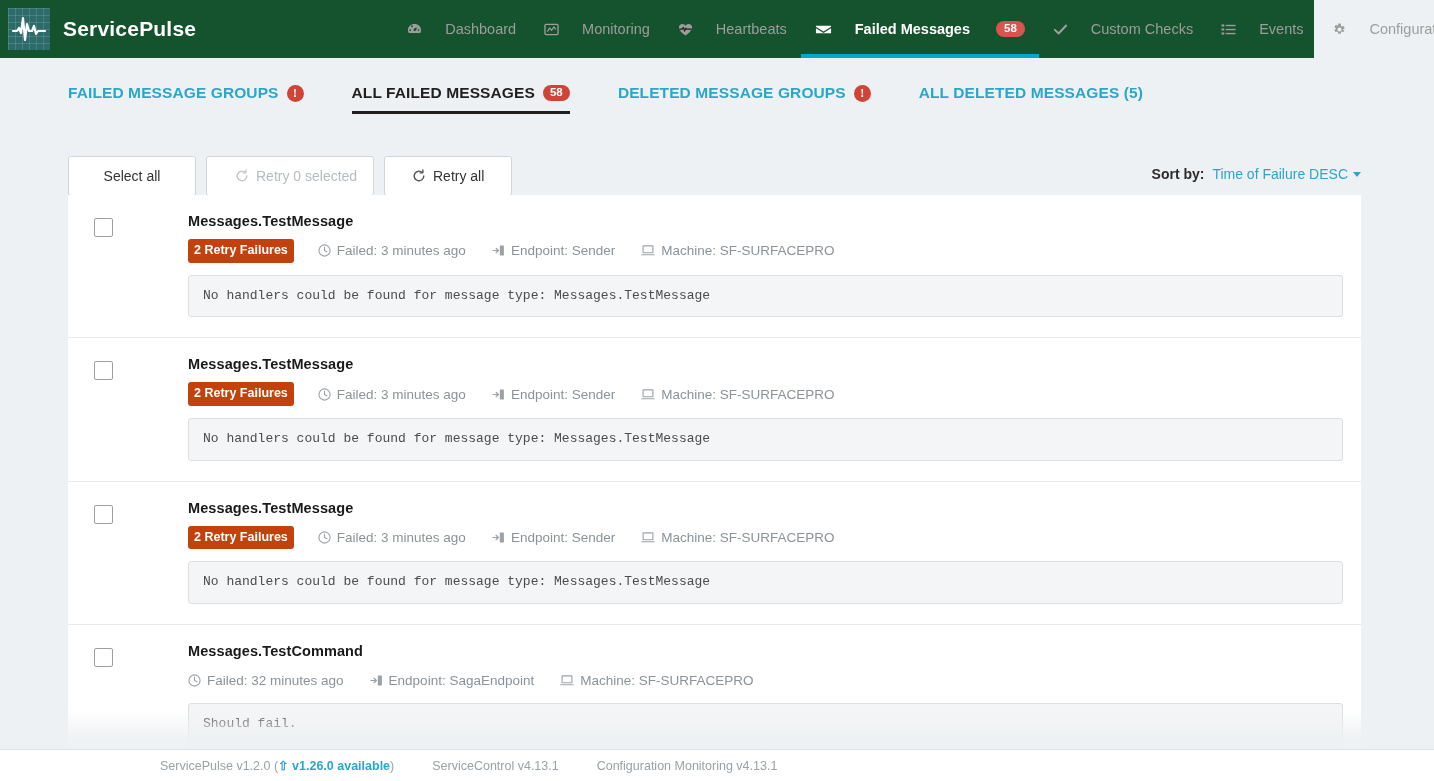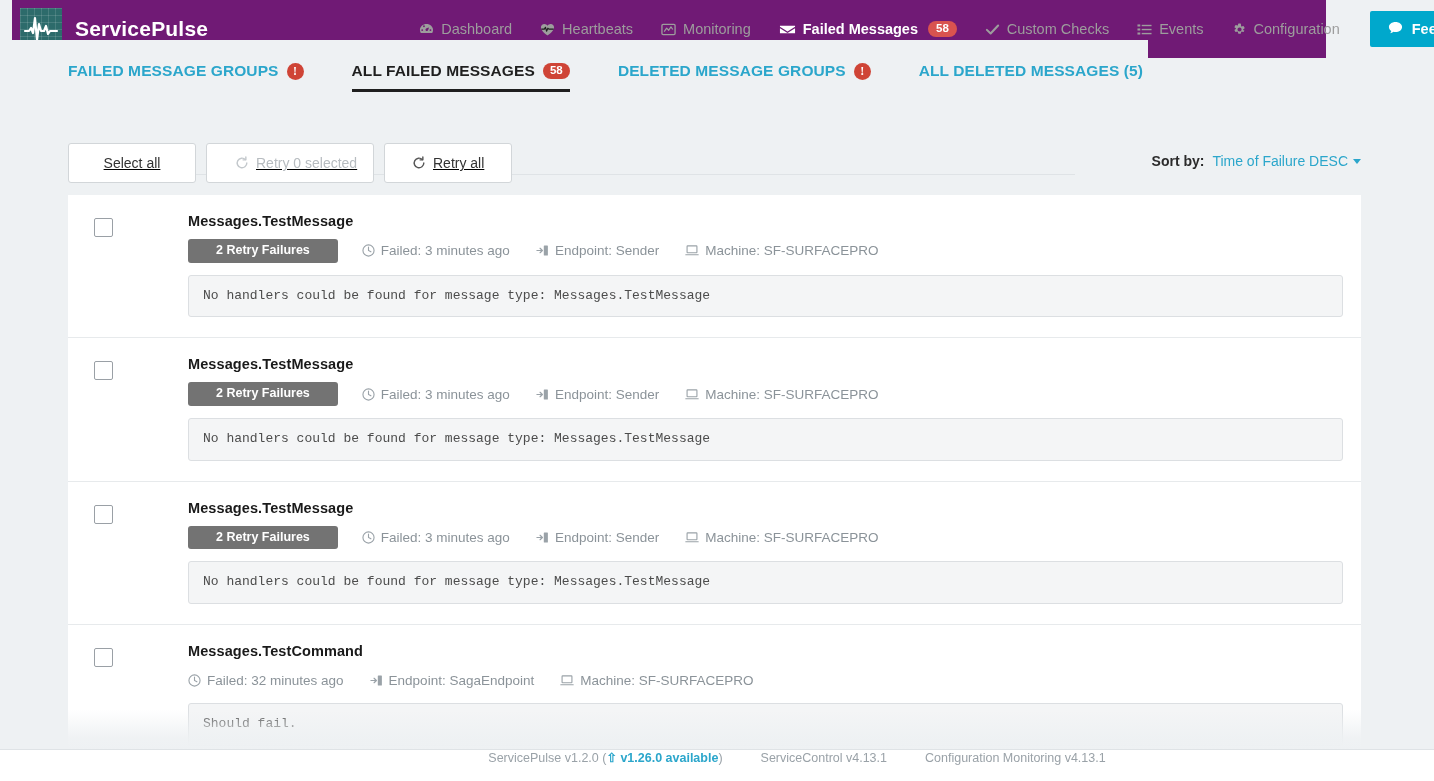--- a/index.html
+++ b/index.html
@@ -10,22 +10,22 @@
     overflow: hidden;
     background: #eef1f3;
     font-family: "Liberation Sans", sans-serif;
     -webkit-font-smoothing: antialiased;
   }
 
   
   .navbar {
     position: absolute; top: 0; left: 0;
     width: 1314px; height: 58px;
-    background: #701a75;
-    display: flex; align-items: center; margin-left: 12px;
+    background: #14532d;
+    display: flex; align-items: center;
   }
   .brand {
     display: flex; align-items: center;
     padding-left: 8px; gap: 13px;
   }
   .brand-logo {
     width: 42px; height: 42px;
     background: #2d6b6b;
     position: relative;
     overflow: hidden;
@@ -46,21 +46,21 @@
     letter-spacing: 0.2px;
     white-space: nowrap;
   }
 
   .nav-items {
     display: flex; align-items: stretch;
     height: 58px;
     margin-left: 197px;
   }
   .nav-item {
-    display: flex; align-items: center; gap: 7px;
+    display: flex; align-items: center; gap: 23px;
     padding: 0 14px;
     height: 58px;
     color: #9d9d9d;
     font-size: 14.5px;
     white-space: nowrap;
     cursor: pointer;
     position: relative;
     text-decoration: none;
   }
   .nav-item .nav-ico {
@@ -97,21 +97,21 @@
     margin-left: 16px;
     margin-right: 14px;
     border-radius: 2px;
     cursor: pointer;
     font-family: inherit;
     white-space: nowrap;
   }
 
   
   .tabbar {
-    position: absolute; top: 40px; left: 0;
+    position: absolute; top: 62px; left: 0;
     width: 1148px; height: 80px;
     background: #eef1f3;
     text-decoration: underline;
   }
   .tabs {
     position: absolute; left: 68px; top: 22px;
     display: flex; align-items: flex-end;
     gap: 0;
   }
   .tab {
@@ -155,22 +155,22 @@
     padding: 2px 7px 3px;
     line-height: 1;
   }
   .tabs-rule {
     position: absolute; left: 68px; right: 73px; top: 134px;
     height: 1px; background: #dfe3e6;
   }
 
   
   .toolbar {
-    position: absolute; top: 143px; left: 68px;
-    width: 1293px; height: 40px; text-decoration: underline;
+    position: absolute; top: 156px; left: 68px;
+    width: 1293px; height: 40px;
   }
   .btn-group { display: flex; align-items: center; }
   .btn {
     height: 40px;
     min-width: 128px;
     background: #ffffff;
     border: 1px solid #d2d6d9;
     color: #333333;
     font-size: 14px;
     font-family: inherit;
@@ -243,26 +243,26 @@
     margin-bottom: 10px;
     letter-spacing: 0.1px;
   }
   .meta-line {
     display: flex; align-items: center;
     gap: 0;
     margin-bottom: 12px;
     min-height: 22px;
   }
   .retry-badge {
-    background: #737373;
+    background: #c2410c;
     color: #ffffff;
     font-size: 12.5px;
     font-weight: bold;
     border-radius: 3px;
-    padding: 5px 28px 6px;
+    padding: 5px 6px 6px;
     line-height: 1;
     margin-right: 24px;
     white-space: nowrap;
   }
   .meta {
     display: inline-flex; align-items: center; gap: 6px;
     color: #8b9399;
     font-size: 13.5px;
     margin-right: 26px;
     white-space: nowrap;
@@ -287,21 +287,20 @@
   }
 
   
   .footer {
     position: absolute; bottom: 0; left: 0;
     width: 1434px; height: 32px;
     background: #ffffff;
     border-top: 1px solid #dfe3e6;
     display: flex; align-items: center;
     font-size: 12.5px;
-    flex-direction: column;
   }
   .foot-left {
     display: flex; align-items: center;
     margin-left: 160px;
     gap: 38px;
   }
   .foot-item { color: #9aa2a8; white-space: nowrap; }
   .foot-upd { color: #2ba6cb; font-weight: bold; }
   .foot-right {
     display: flex; align-items: center;
@@ -340,35 +339,35 @@
         <svg width="15" height="15" viewBox="0 0 16 16" fill="currentColor">
           <path d="M8 2C4.1 2 1 4.9 1 8.4c0 1.2.3 2.3.9 3.2h12.2c.6-.9.9-2 .9-3.2C15 4.9 11.9 2 8 2zm-4.6 7.6a1 1 0 110-2 1 1 0 010 2zM5.3 5.5a1 1 0 110-2 1 1 0 010 2zm6.9 4.1a1 1 0 110-2 1 1 0 010 2zM9.2 9.4c-.7.5-1.6.3-2-.3-.5-.7-.3-1.6.3-2 .4-.3 2.7-1.5 3-1.1.3.4-.9 3-1.3 3.4z"></path>
         </svg>
       </span>
       <span>Dashboard</span>
     </a>
 
     <a class="nav-item">
       <span class="nav-ico">
         <svg width="15" height="15" viewBox="0 0 16 16" fill="currentColor">
-          <path d="M8 14.5S1 10.3 1 5.7C1 3.6 2.6 2 4.6 2 6 2 7.3 2.8 8 4c.7-1.2 2-2 3.4-2C13.4 2 15 3.6 15 5.7 15 10.3 8 14.5 8 14.5z"></path>
-          <polyline points="1.5,7.6 4.6,7.6 5.8,5.6 7,9.8 8.4,6.6 9.4,7.6 14.5,7.6" fill="none" stroke="#1d1d1d" stroke-width="1.2" stroke-linejoin="round"></polyline>
-        </svg>
-      </span>
-      <span>Heartbeats</span>
+          <rect x="1" y="2.5" width="14" height="11" rx="1.2" fill="none" stroke="currentColor" stroke-width="1.4"></rect>
+          <polyline points="3.4,10.2 6,6.6 8.2,8.8 10.6,5.2 12.6,8" fill="none" stroke="currentColor" stroke-width="1.3" stroke-linejoin="round"></polyline>
+        </svg>
+      </span>
+      <span>Monitoring</span>
     </a>
 
     <a class="nav-item">
       <span class="nav-ico">
         <svg width="15" height="15" viewBox="0 0 16 16" fill="currentColor">
-          <rect x="1" y="2.5" width="14" height="11" rx="1.2" fill="none" stroke="currentColor" stroke-width="1.4"></rect>
-          <polyline points="3.4,10.2 6,6.6 8.2,8.8 10.6,5.2 12.6,8" fill="none" stroke="currentColor" stroke-width="1.3" stroke-linejoin="round"></polyline>
-        </svg>
-      </span>
-      <span>Monitoring</span>
+          <path d="M8 14.5S1 10.3 1 5.7C1 3.6 2.6 2 4.6 2 6 2 7.3 2.8 8 4c.7-1.2 2-2 3.4-2C13.4 2 15 3.6 15 5.7 15 10.3 8 14.5 8 14.5z"></path>
+          <polyline points="1.5,7.6 4.6,7.6 5.8,5.6 7,9.8 8.4,6.6 9.4,7.6 14.5,7.6" fill="none" stroke="#1d1d1d" stroke-width="1.2" stroke-linejoin="round"></polyline>
+        </svg>
+      </span>
+      <span>Heartbeats</span>
     </a>
 
     <a class="nav-item active">
       <span class="nav-ico">
         <svg width="17" height="17" viewBox="0 0 18 18" fill="currentColor">
           <path d="M1 5h16v1l-8 5-8-5V5zm0 2.6l8 5 8-5V13H1V7.6z"></path>
         </svg>
       </span>
       <span>Failed Messages</span>
       <span class="nav-badge">58</span>

